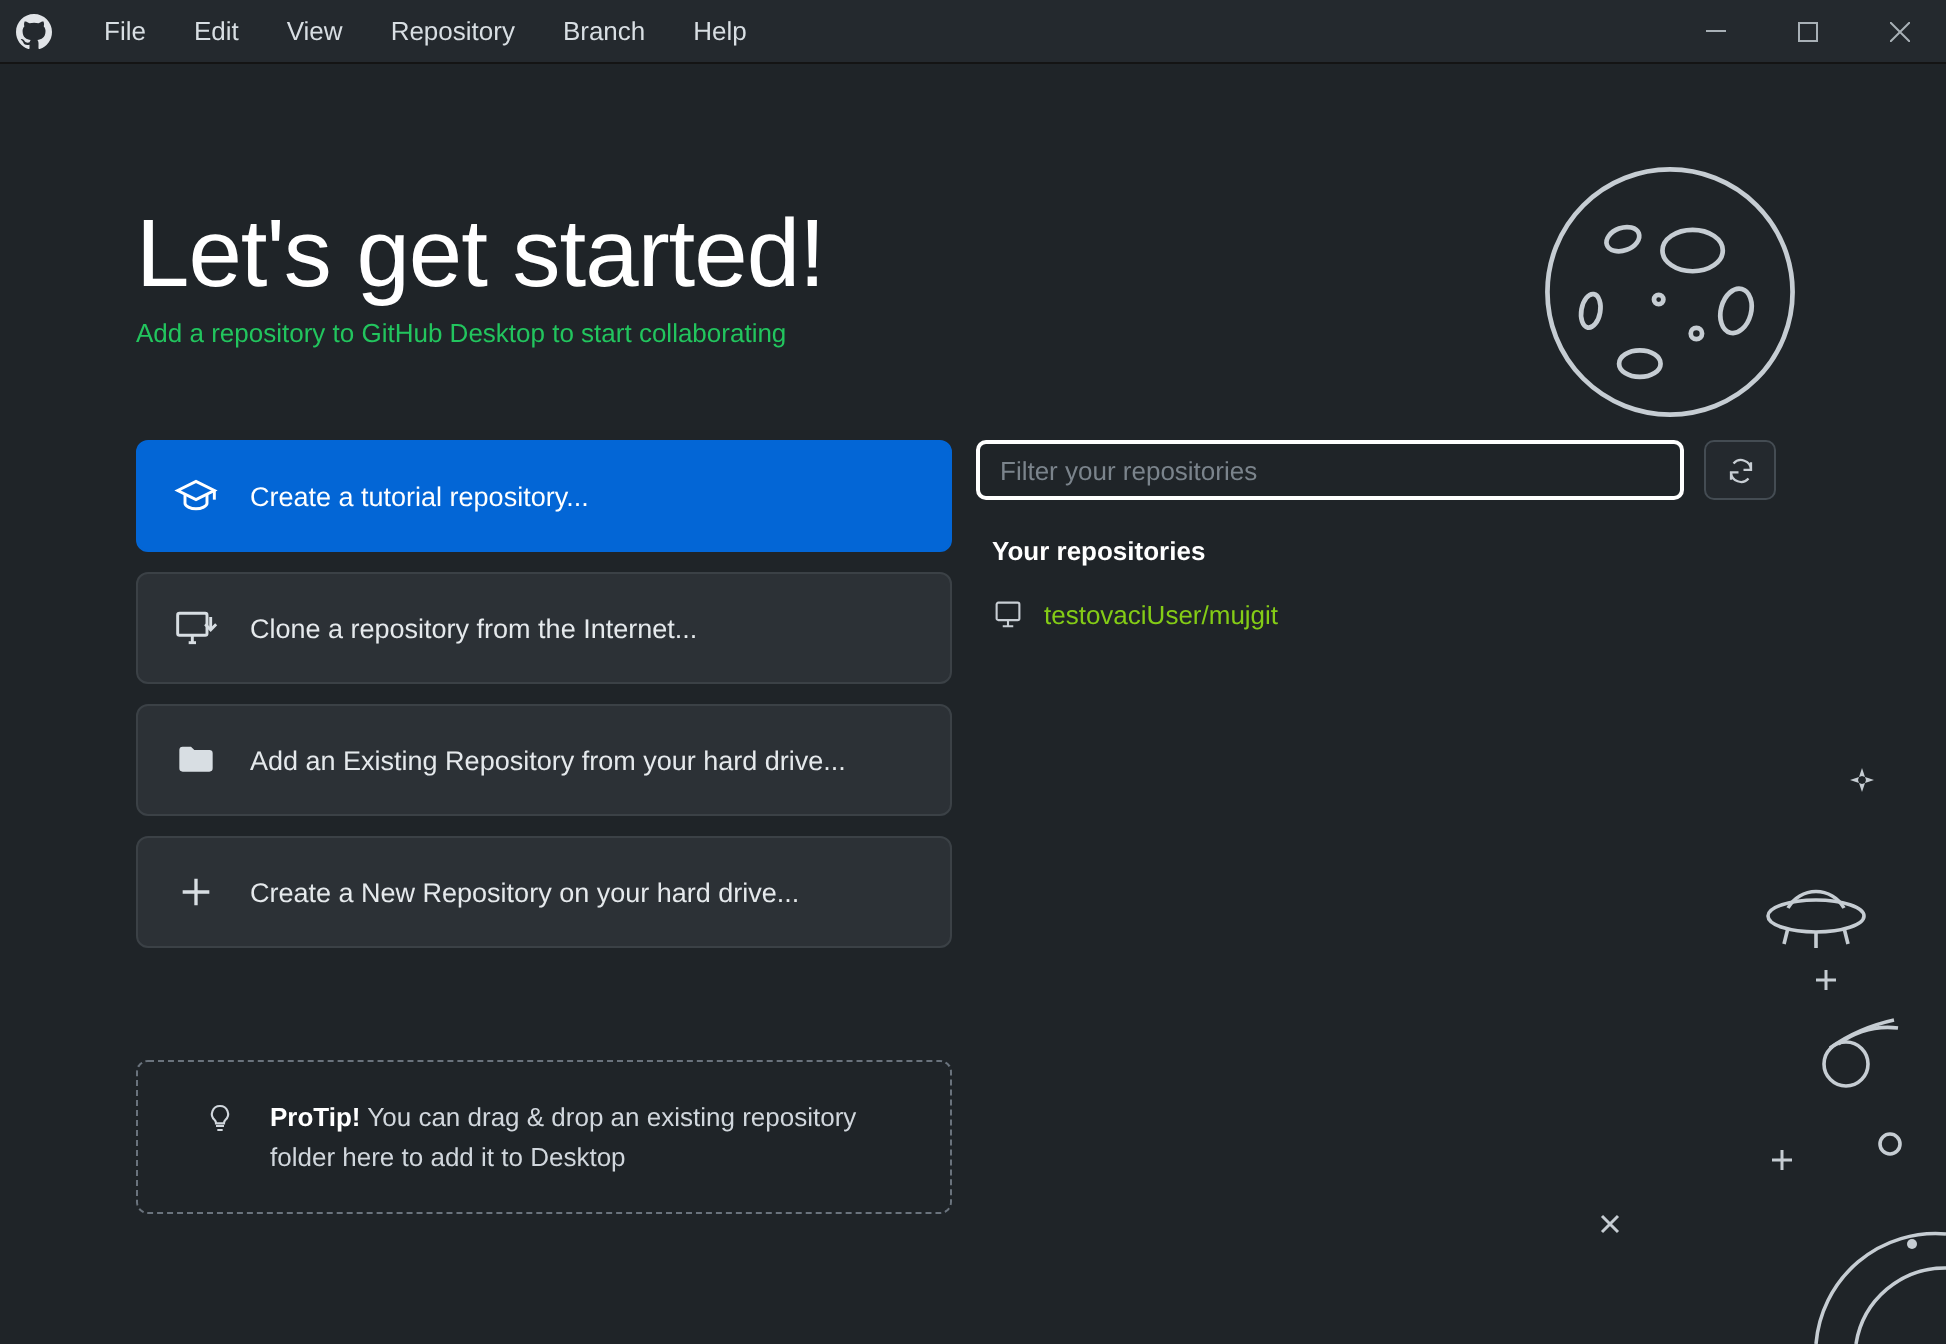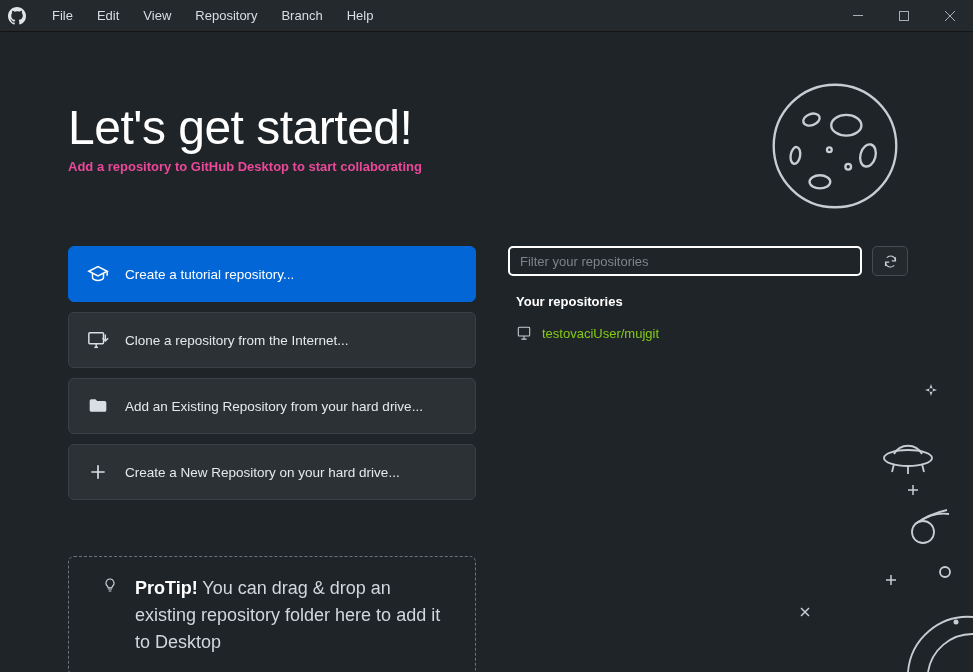--- a/index.html
+++ b/index.html
@@ -54,27 +54,26 @@
     }
     h1 {
       font-size: 48px;
       font-weight: 400;
       color: #ffffff;
       letter-spacing: -0.5px;
       margin-bottom: 4px;
     }
     .subtitle {
       font-size: 13px;
-      color: #ec4899;
-      margin-bottom: 72px;
-      font-weight: bold;
+      color: #22c55e;
+      margin-bottom: 46px;
     }
     .columns {
       display: flex;
-      gap: 32px;
+      gap: 12px;
     }
     .left-col { width: 408px; }
     .right-col { flex: 1; max-width: 400px; }
 
     .action-btn {
       width: 100%;
       height: 56px;
       border-radius: 6px;
       border: 1px solid #3b4146;
       background: #2c3136;
@@ -98,21 +97,21 @@
       flex-shrink:0;
     }
 
     .tip-box {
       margin-top: 56px;
       border: 1px dashed #6a737d;
       border-radius: 6px;
       padding: 18px 32px;
       display: flex;
       gap: 16px;
-      font-size: 18px;
+      font-size: 13px;
       color: #d1d7dd;
       line-height: 1.5;
     }
     .tip-box .ico { width:18px; flex-shrink:0; display:flex; align-items:flex-start; justify-content:center; padding-top:2px;}
     .tip-box strong { color: #fff; font-weight:600;}
 
     
     .filter-row {
       display:flex; gap:10px; align-items: stretch;
       margin-bottom: 18px;

